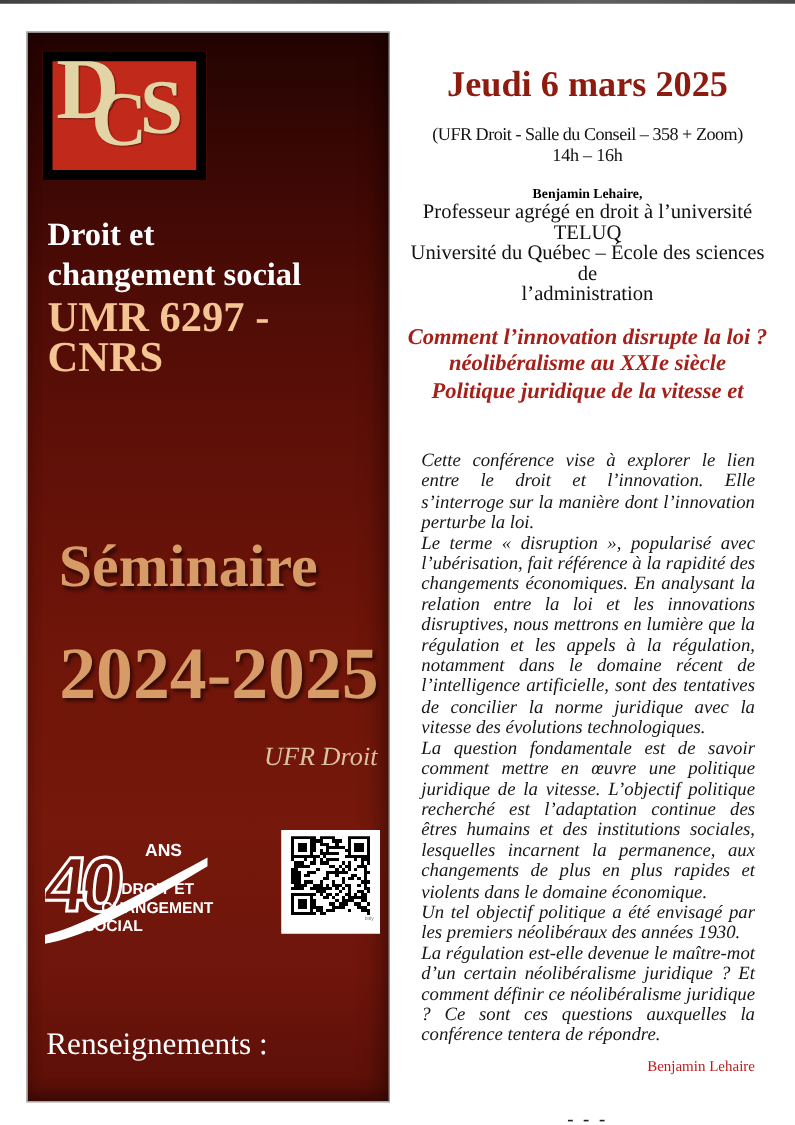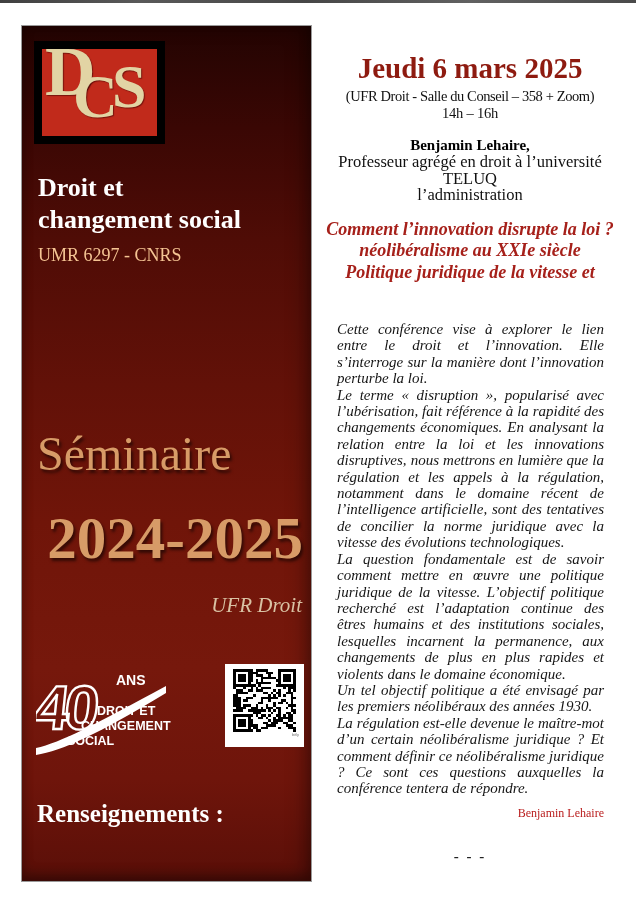--- a/index.html
+++ b/index.html
@@ -24,23 +24,23 @@
     border:8px solid #000;background:var(--c-logo_red,#c12a1b);overflow:hidden;
   }
   .dcs-logo span{
     position:absolute;font-weight:bold;color:var(--c-cream,#e2d4a4);line-height:1;
     text-shadow:1px 1px 1px rgba(60,0,0,.55);
   }
   .dcs-d{left:3px;top:-12px;font-size:70px;}
   .dcs-c{left:31px;top:16px;font-size:62px;}
   .dcs-s{left:70px;top:6px;font-size:62px;}
   .lab-name{position:absolute;left:16px;top:146px;font-size:26px;font-weight:bold;color:#ffffff;line-height:32px;}
-  .umr-block{position:absolute;left:16px;top:213px;font-size:18px;font-weight:normal;color:var(--c-peach,#f5c493);line-height:32px;}
+  .umr-block{position:absolute;left:16px;top:213px;font-size:34px;font-weight:bold;color:var(--c-peach,#f5c493);line-height:32px;}
   .seminaire{
-    position:absolute;left:15px;top:400px;font-size:48px;font-weight:normal;
+    position:absolute;left:25px;top:400px;font-size:48px;font-weight:bold;
     color:var(--c-tan,#d79b67);text-shadow:2px 3px 3px rgba(0,0,0,.55);
   }
   .years{
     position:absolute;right:8px;top:478px;font-size:59px;font-weight:bold;
     color:var(--c-tan,#d79b67);text-shadow:2px 3px 3px rgba(0,0,0,.55);
   }
   .ufr{
     position:absolute;right:9px;top:567px;font-size:21px;font-style:italic;
     color:#d9c2a4;
     margin-left:40px;
@@ -48,28 +48,28 @@
   .anniv{position:absolute;left:14px;top:637px;}
   .anniv text{font-family:"Liberation Sans",sans-serif;font-weight:bold;fill:#fff;}
   .anniv .num{fill:none;stroke:#ffffff;stroke-width:2.4px;letter-spacing:-5px;}
   .qr{
     position:absolute;left:203px;top:638px;width:79px;height:83px;background:#fff;
     padding:5px;box-sizing:border-box;
   }
   .qr svg{display:block;width:100%;height:63px;shape-rendering:crispEdges;}
   .qr-label{display:block;font-family:"Liberation Sans",sans-serif;font-size:4px;color:#777;text-align:right;line-height:5px;}
   .contact{position:absolute;left:15px;top:772px;color:#fff;line-height:31px;}
-  .contact-label{font-size:25px;font-weight:bold;}
+  .contact-label{font-size:25px;font-weight:normal;margin-top:22px;}
   .contact-url{font-size:25px;}
   
   .right-col{position:absolute;left:320px;top:0;width:300px;text-align:center;}
   .date{margin:52px 0 0 0;font-size:29px;font-weight:bold;color:var(--c-accent_red,#8e1b10);}
-  .location{margin-top:3px;font-size:14.5px;letter-spacing:-0.4px;color:#111;}
+  .location{margin-top:15px;font-size:14.5px;letter-spacing:-0.4px;color:#111;}
   .time{font-size:14.5px;letter-spacing:-0.2px;color:#111;}
-  .speaker{margin-top:15px;font-size:15px;font-weight:bold;color:#000;}
+  .speaker{margin-top:15px;font-size:11px;font-weight:bold;color:#000;}
   .affil{font-size:16.5px;line-height:16.5px;color:#111;font-family:Liberation Serif, serif;}
   .talk-title{
     margin-top:15px;font-size:18px;font-weight:bold;font-style:italic;
     color:var(--c-title_red,#a6201a);line-height:21.5px;
   }
   .abstract{
     position:relative;margin:38px 12px 0 17px;width:267px;text-align:justify;
     font-style:italic;font-size:15px;line-height:16.4px;color:#151515;
   }
   .abstract p{margin:0;}
@@ -361,20 +361,21 @@
   </aside>
 
   <main class="right-col">
     <h1 class="date">Jeudi 6 mars 2025</h1>
     <div class="location">(UFR Droit - Salle du Conseil – 358 + Zoom)</div>
     <div class="time">14h – 16h</div>
 
     <div class="speaker">Benjamin Lehaire,</div>
     <div class="affil">
       <div>Professeur agrégé en droit à l’université TELUQ</div>
+      <div>Université du Québec – École des sciences de</div>
       <div>l’administration</div>
     </div>
 
     <div class="talk-title">
       <div>Comment l’innovation disrupte la loi ?</div>
       <div>néolibéralisme au XXIe siècle</div>
       <div>Politique juridique de la vitesse et</div>
     </div>
 
     <div class="abstract">

